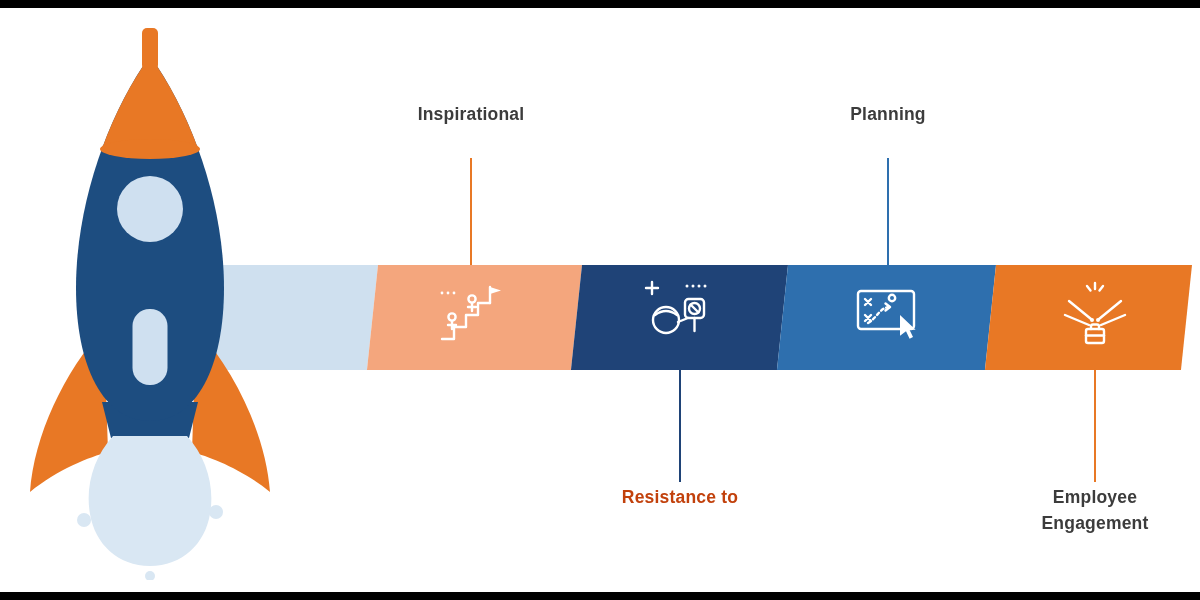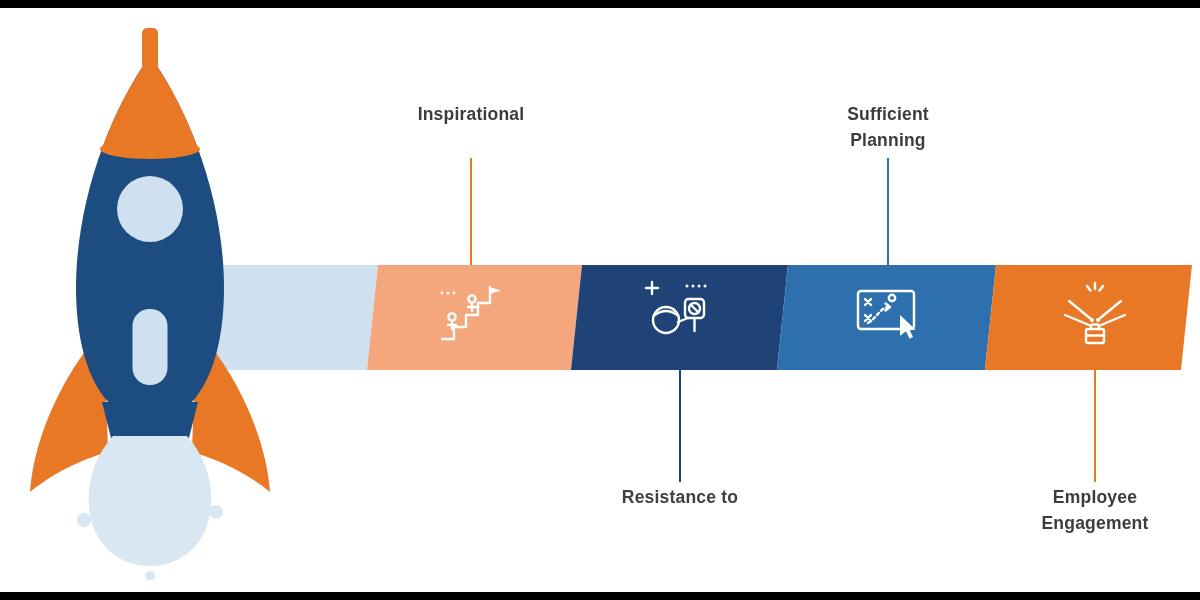--- a/index.html
+++ b/index.html
@@ -138,24 +138,23 @@
 
   <div class="connector connector-leadership" style="background-color: rgb(232, 120, 37);"></div>
   <div class="connector connector-planning" style="background-color: rgb(46, 111, 174);"></div>
   <div class="connector connector-resistance" style="background-color: rgb(31, 67, 119);"></div>
   <div class="connector connector-engagement" style="background-color: rgb(232, 120, 37);"></div>
 
   <div class="callout callout-leadership" style="color: rgb(60, 60, 60);">
     <div>Inspirational</div>
   </div>
   <div class="callout callout-planning" style="color: rgb(60, 60, 60);">
-    <div>Sufficient</div>
     <div>Planning</div>
   </div>
-  <div class="callout callout-resistance" style="color: #404040;">
+  <div class="callout callout-resistance" style="color: #c2410c;">
     <div>Resistance to</div>
   </div>
   <div class="callout callout-engagement" style="color: rgb(60, 60, 60);">
     <div>Employee</div>
     <div>Engagement</div>
   </div>
 
   <div class="frame-bar frame-top" style="background-color: rgb(0, 0, 0);"></div>
   <div class="frame-bar frame-bottom" style="background-color: rgb(0, 0, 0);"></div>
 

